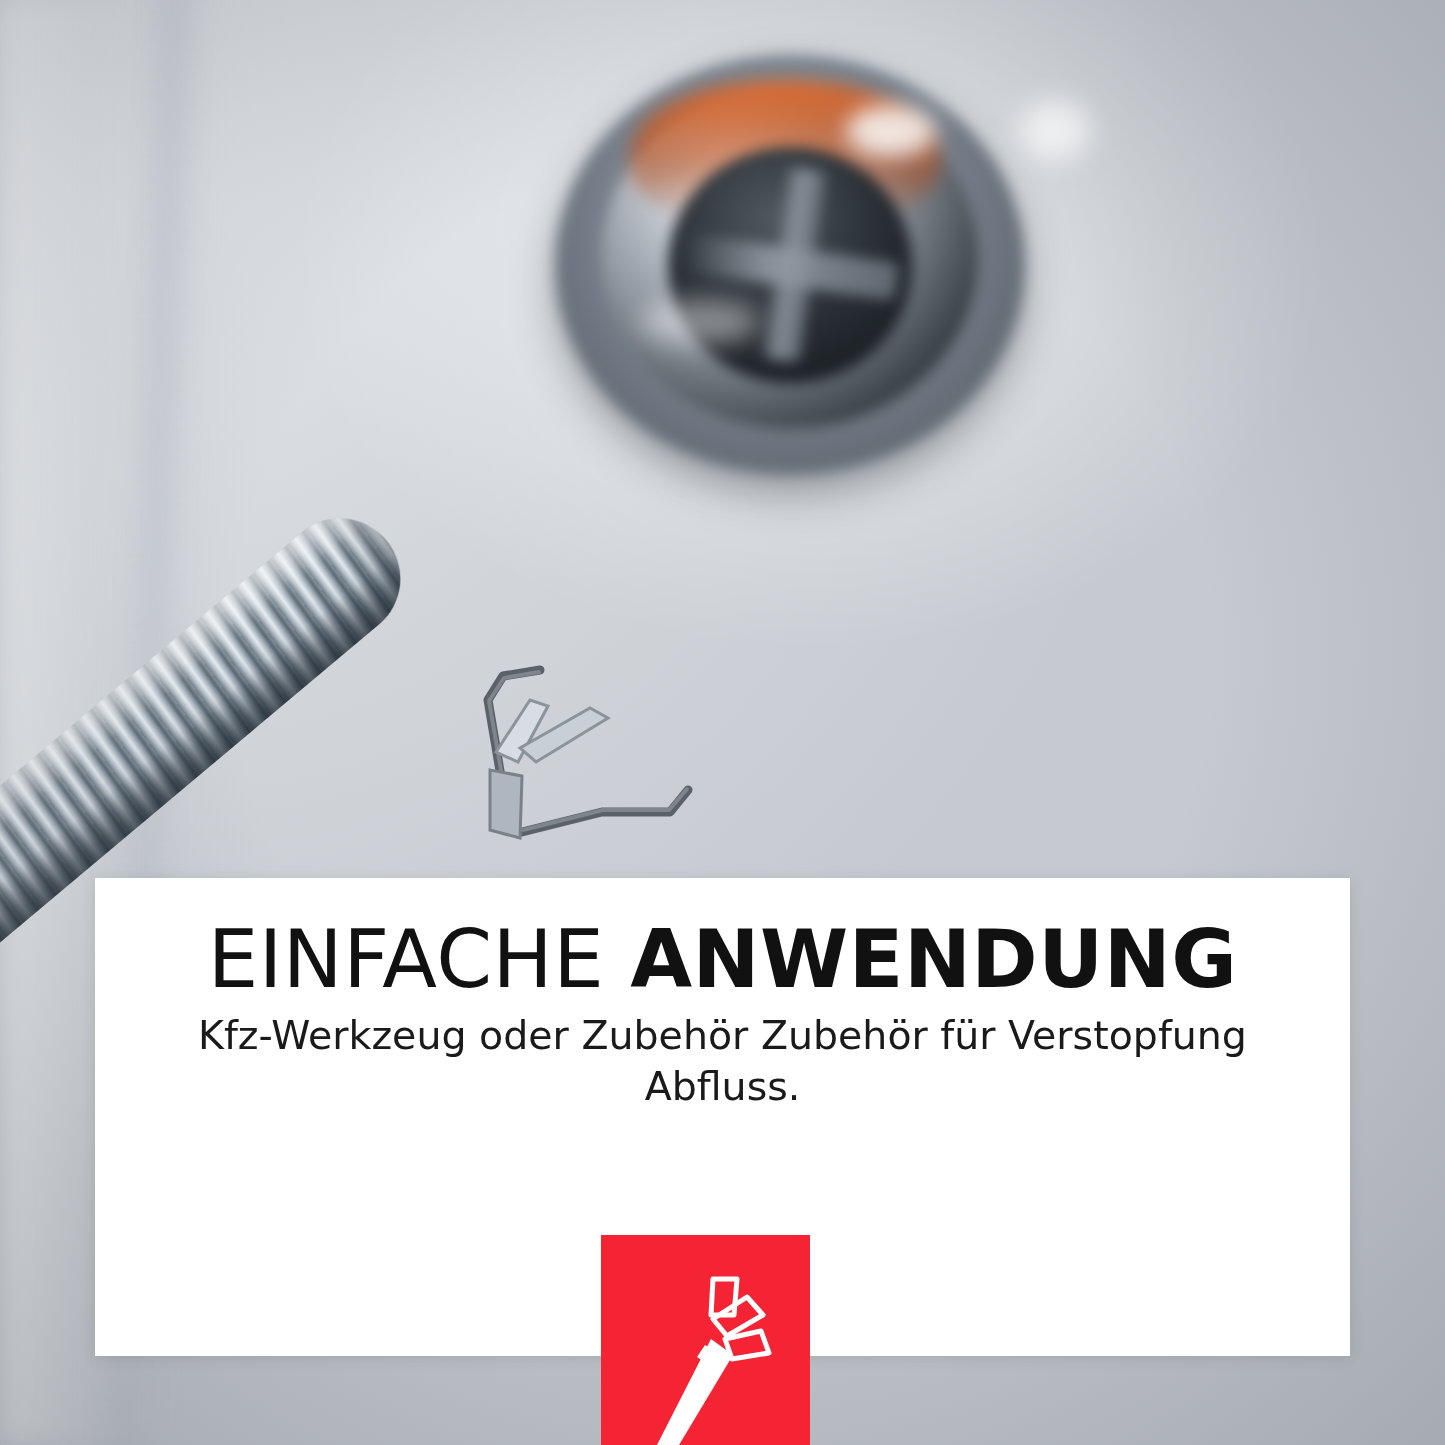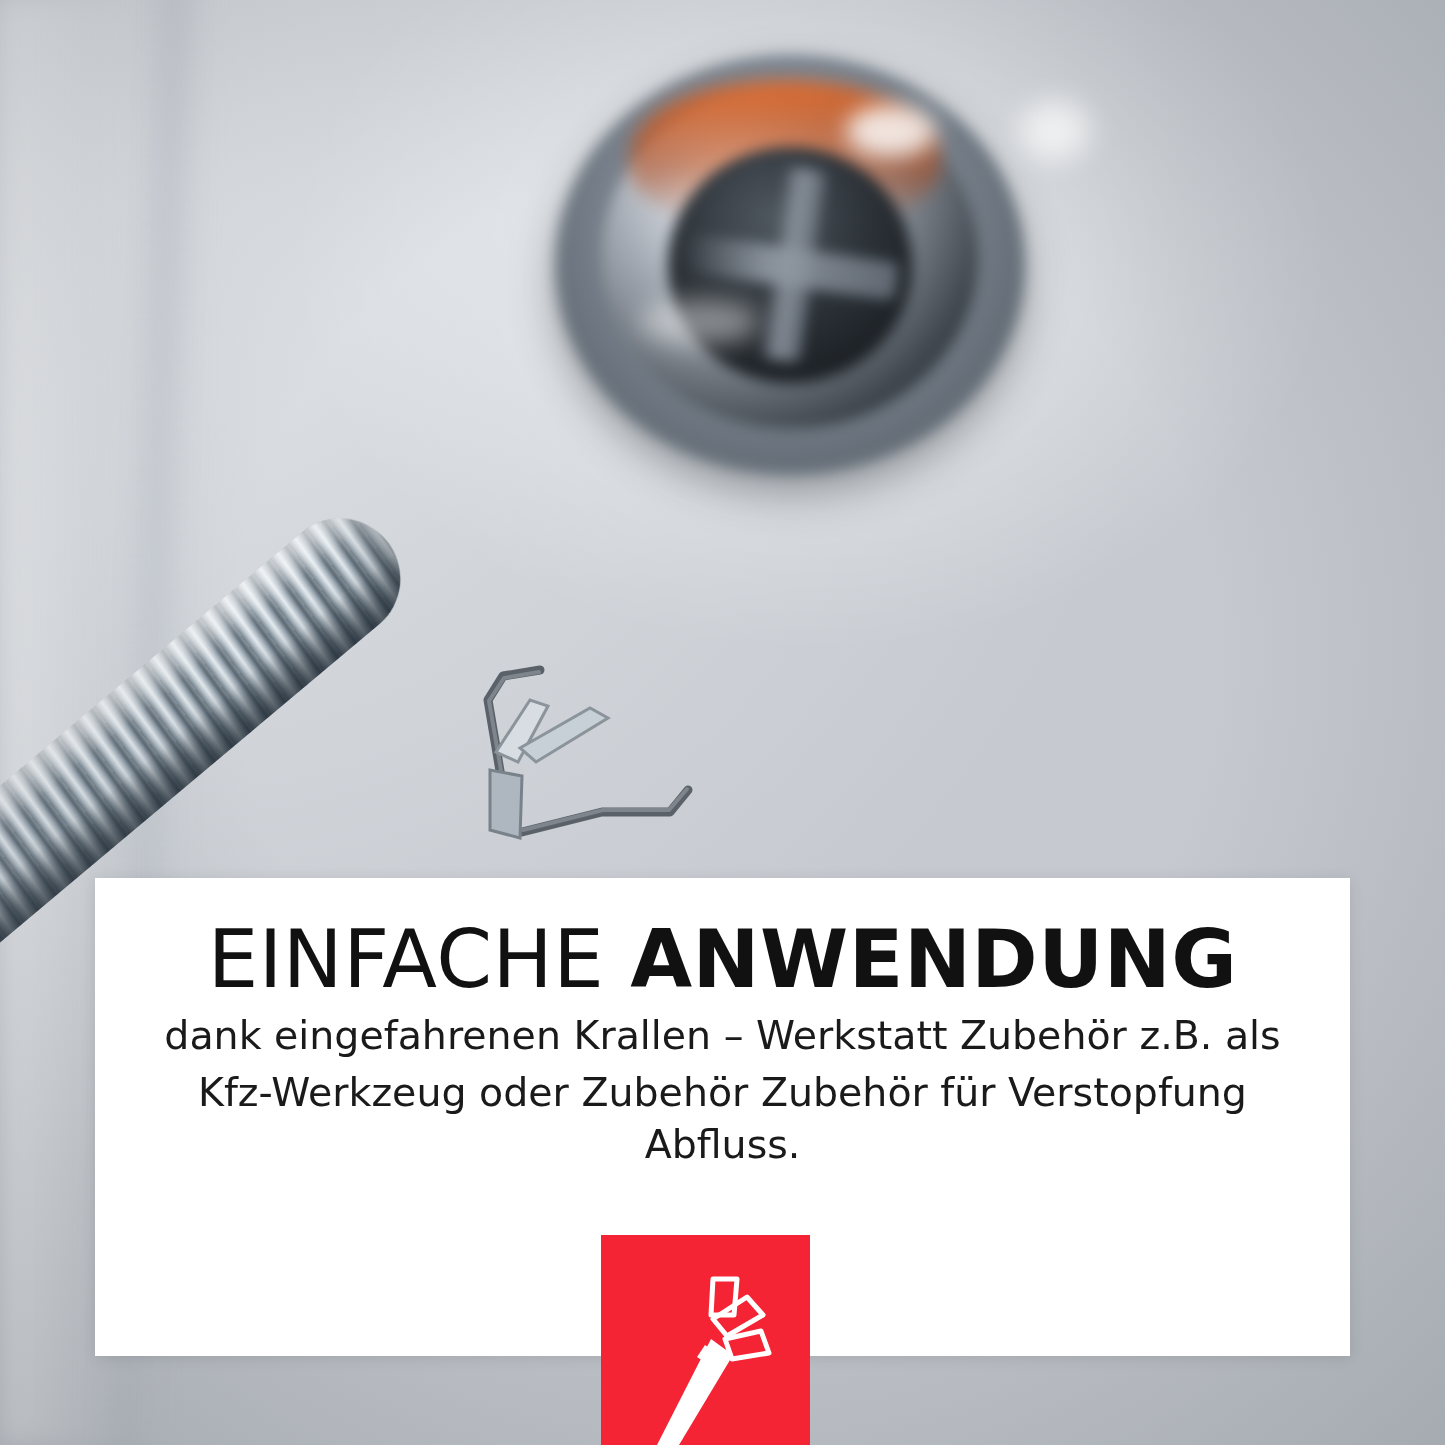--- a/index.html
+++ b/index.html
@@ -278,21 +278,20 @@
     </div>
 
     <div class="vignette"></div>
   </div>
 
   <div class="caption-card">
     <div class="headline">
       <span class="light">EINFACHE</span>
       <span class="bold">ANWENDUNG</span>
     </div>
-    <div class="subline">dank eingefahrenen Krallen – Werkstatt Zubehör z.B. als</div>
     <div class="subline">Kfz-Werkzeug oder Zubehör Zubehör für Verstopfung Abfluss.</div>
   </div>
 
   <div class="logo-badge">
     <svg width="209" height="210" viewBox="0 0 209 210" fill="none">
       <g stroke="#ffffff" stroke-width="5" fill="none" stroke-linejoin="round">
         <path d="M112 84 L146 62 L162 80 L126 101 Z"></path>
         <path d="M124 104 L160 96 L168 118 L131 124 Z"></path>
         <path d="M110 80 L112 44 L136 44 L133 80 Z"></path>
       </g>

